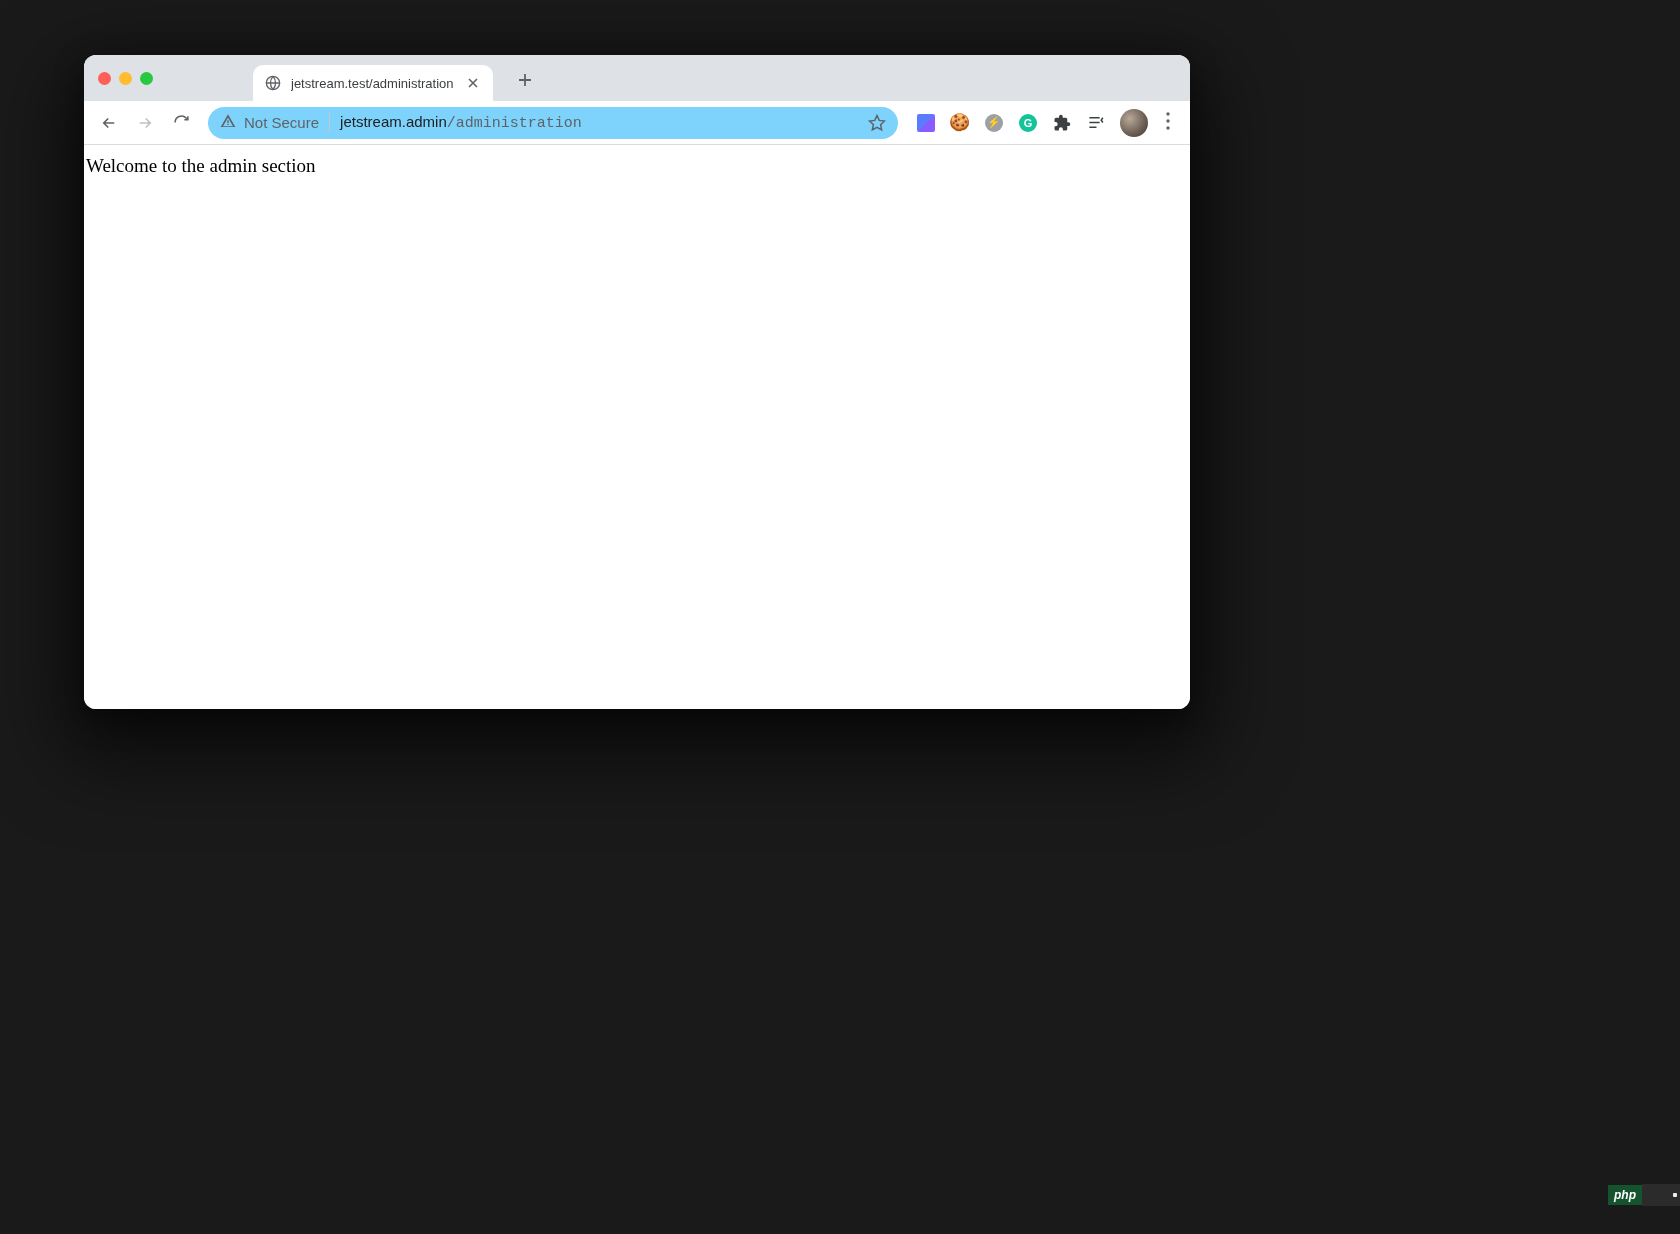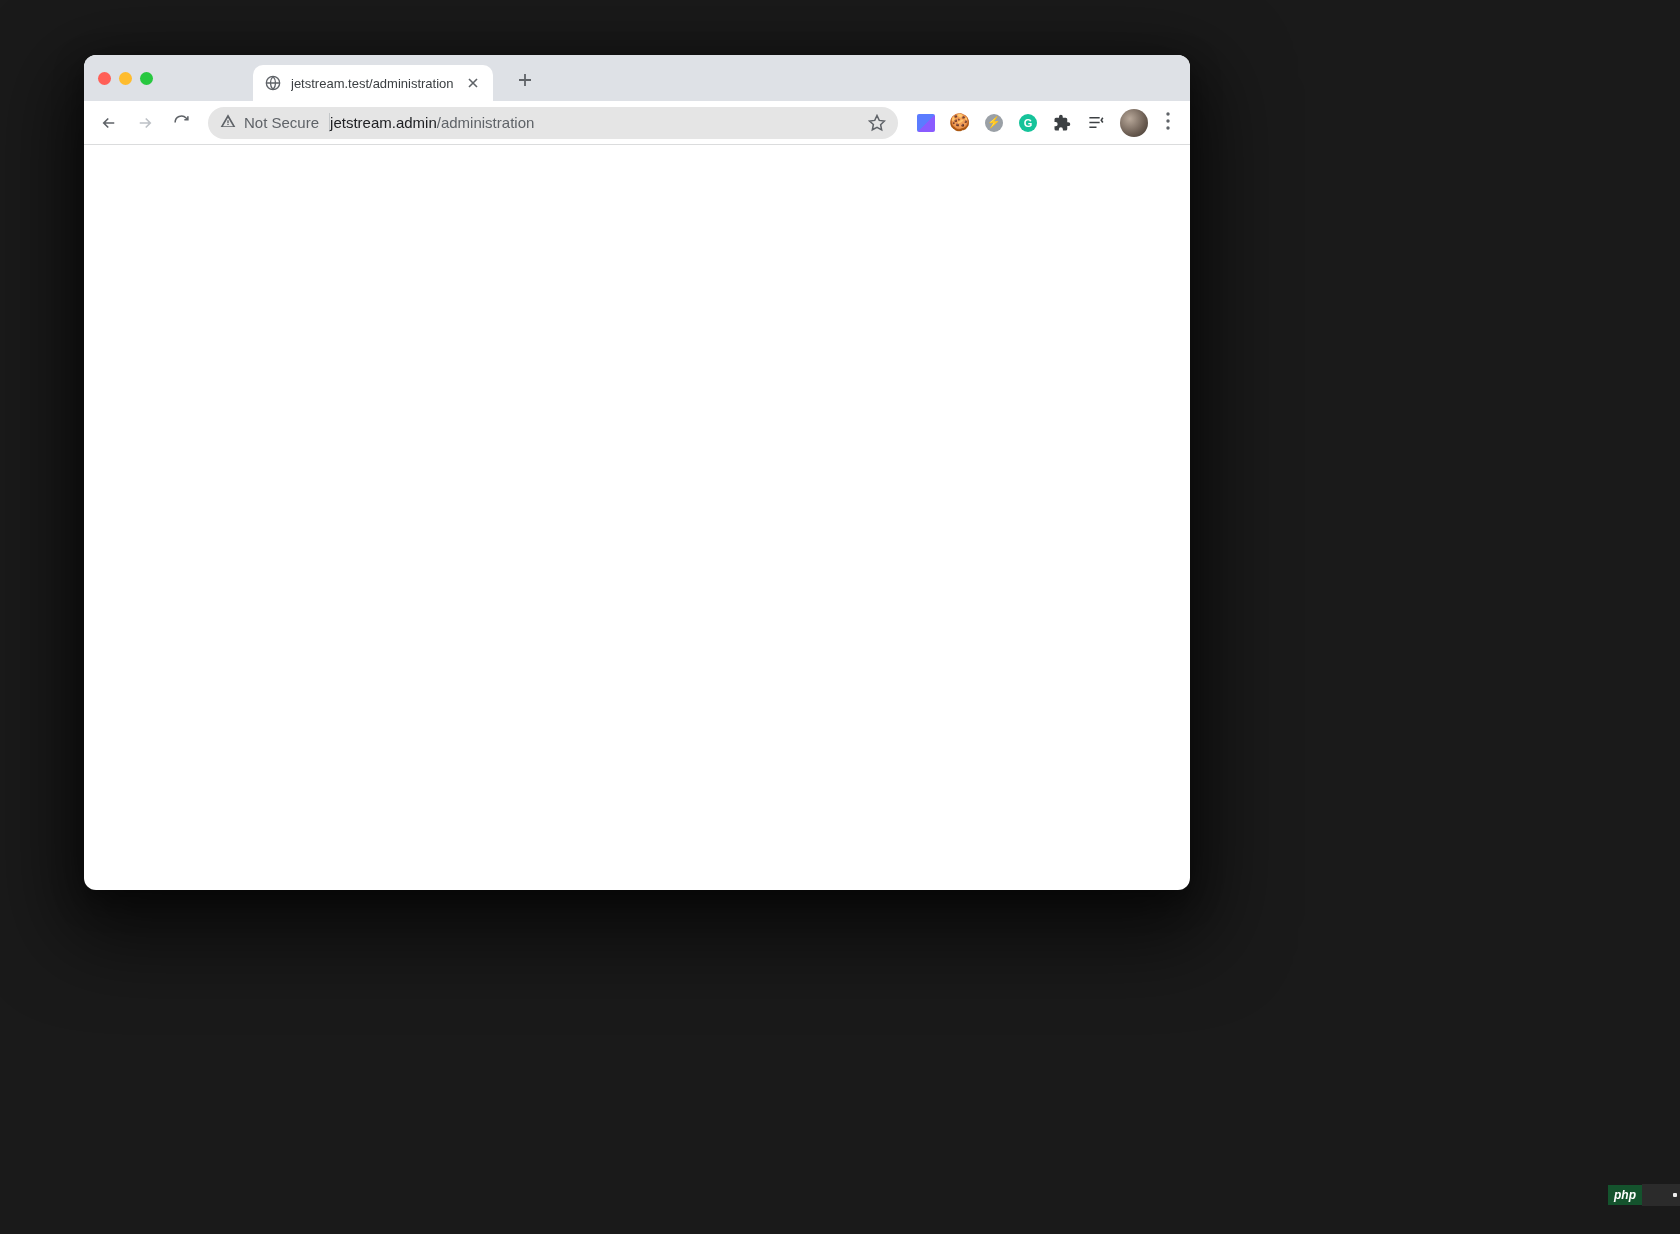--- a/index.html
+++ b/index.html
@@ -9,21 +9,21 @@
       width: 1680px;
       height: 1234px;
       position: relative;
       overflow: hidden;
     }
     .browser-window {
       position: absolute;
       top: 55px;
       left: 84px;
       width: 1106px;
-      height: 835px;
+      height: 654px;
       background: #fff;
       border-radius: 12px;
       box-shadow: 0 30px 80px 20px rgba(0,0,0,0.6), 0 10px 30px rgba(0,0,0,0.4);
       overflow: hidden;
       display: flex;
       flex-direction: column;
     }
     .tab-strip {
       height: 46px;
       background: #dee1e6;
@@ -104,39 +104,40 @@
       align-items: center;
       justify-content: center;
       color: #5f6368;
       cursor: pointer;
       border-radius: 50%;
     }
     .nav-btn.disabled { color: #bdc1c6; }
     .address-bar {
       flex: 1;
       height: 32px;
-      background: #e5e5e5;
+      background: #7dd3fc;
       border-radius: 16px;
       display: flex;
       align-items: center;
       padding: 0 12px;
+      gap: 10px;
       margin: 0 6px;
     }
     .not-secure {
       display: flex;
       align-items: center;
       gap: 8px;
       color: #5f6368;
       font-size: 15px;
       padding-right: 10px;
       border-right: 1px solid #c4c7c9;
     }
     .url { font-size: 15px; }
     .url-host { color: #202124; }
-    .url-path { color: #5f6368; }
+    .url-path { color: #5f6368; font-family: Liberation Mono, monospace; }
     .star-btn {
       margin-left: auto;
       color: #5f6368;
       cursor: pointer;
       display:flex;
     }
     .ext-icons {
       display: flex;
       align-items: center;
       gap: 14px;
@@ -303,20 +304,23 @@
       <div class="menu-dots">
         <svg width="4" height="18" viewBox="0 0 4 18" fill="currentColor">
           <circle cx="2" cy="2" r="1.7"></circle>
             <circle cx="2" cy="9" r="1.7"></circle>
             <circle cx="2" cy="16" r="1.7"></circle>
         </svg>
       </div>
     </div>
   </div>
 
+  <div class="content">
+    <div class="page-text">Welcome to the admin section</div>
+  </div>
 
 </div>
 
 <div class="watermark">
   <div class="wm-php">php</div>
   <div class="wm-tail">
       <div class="wm-dot"></div>
     </div>
 </div>
 

